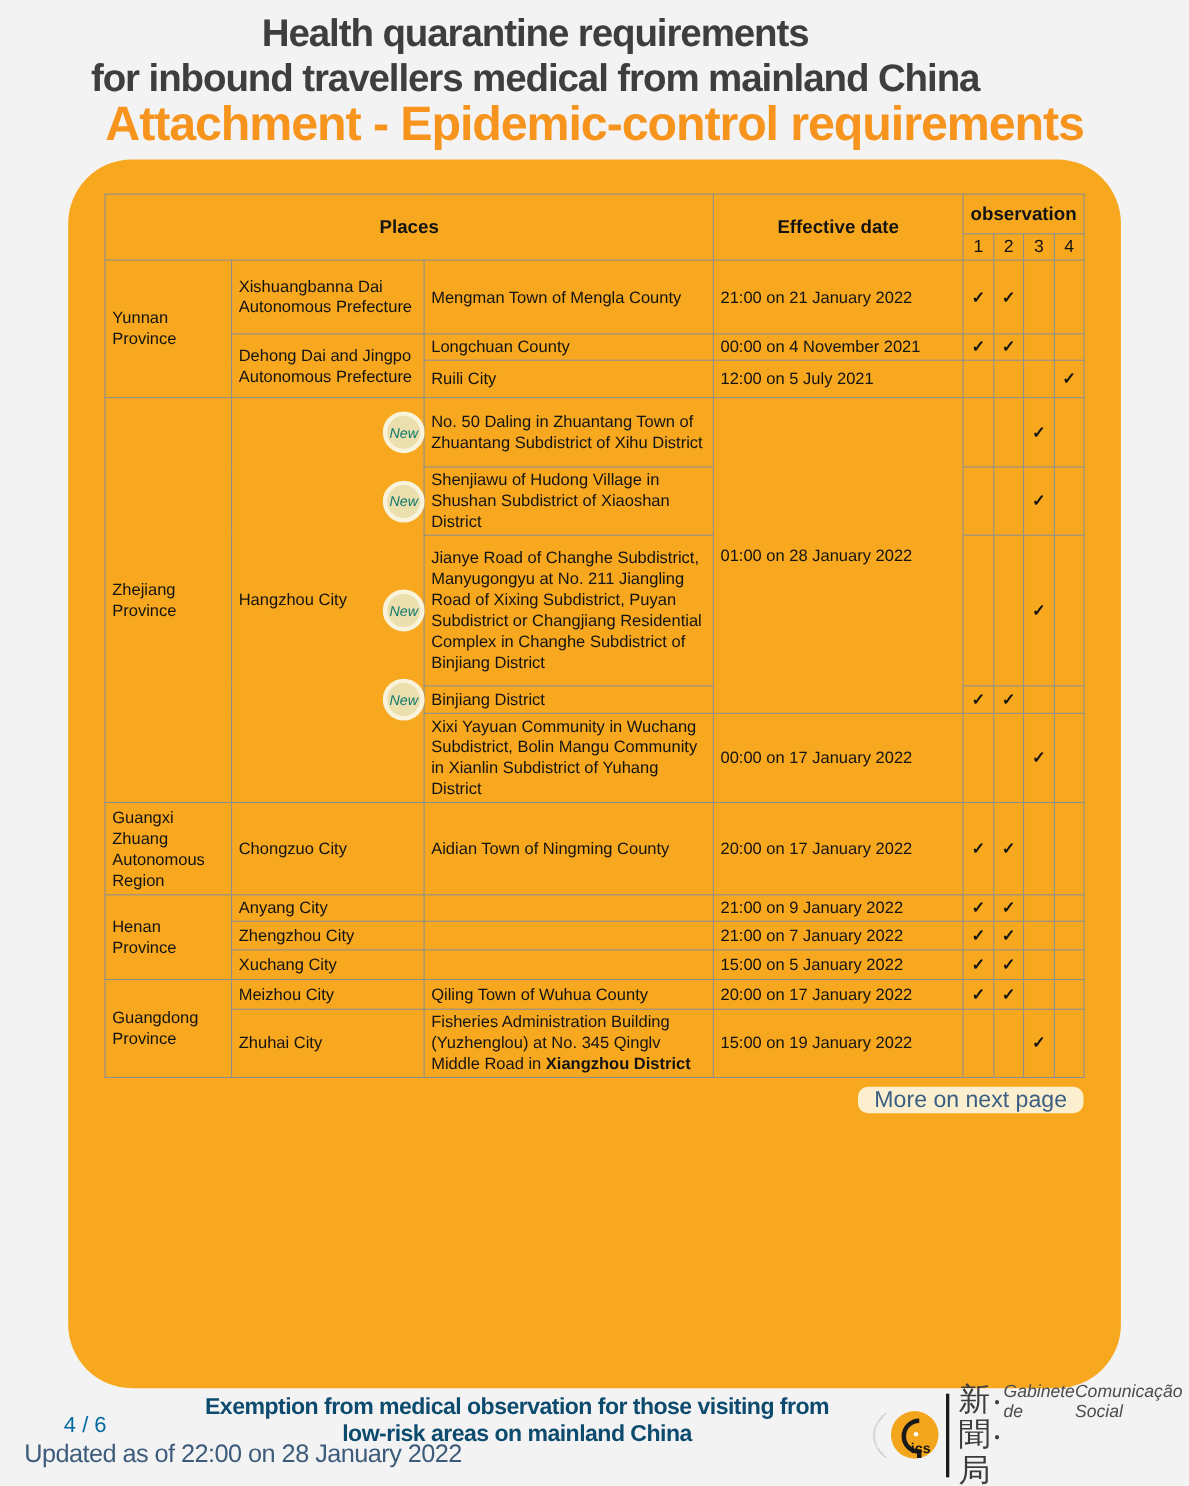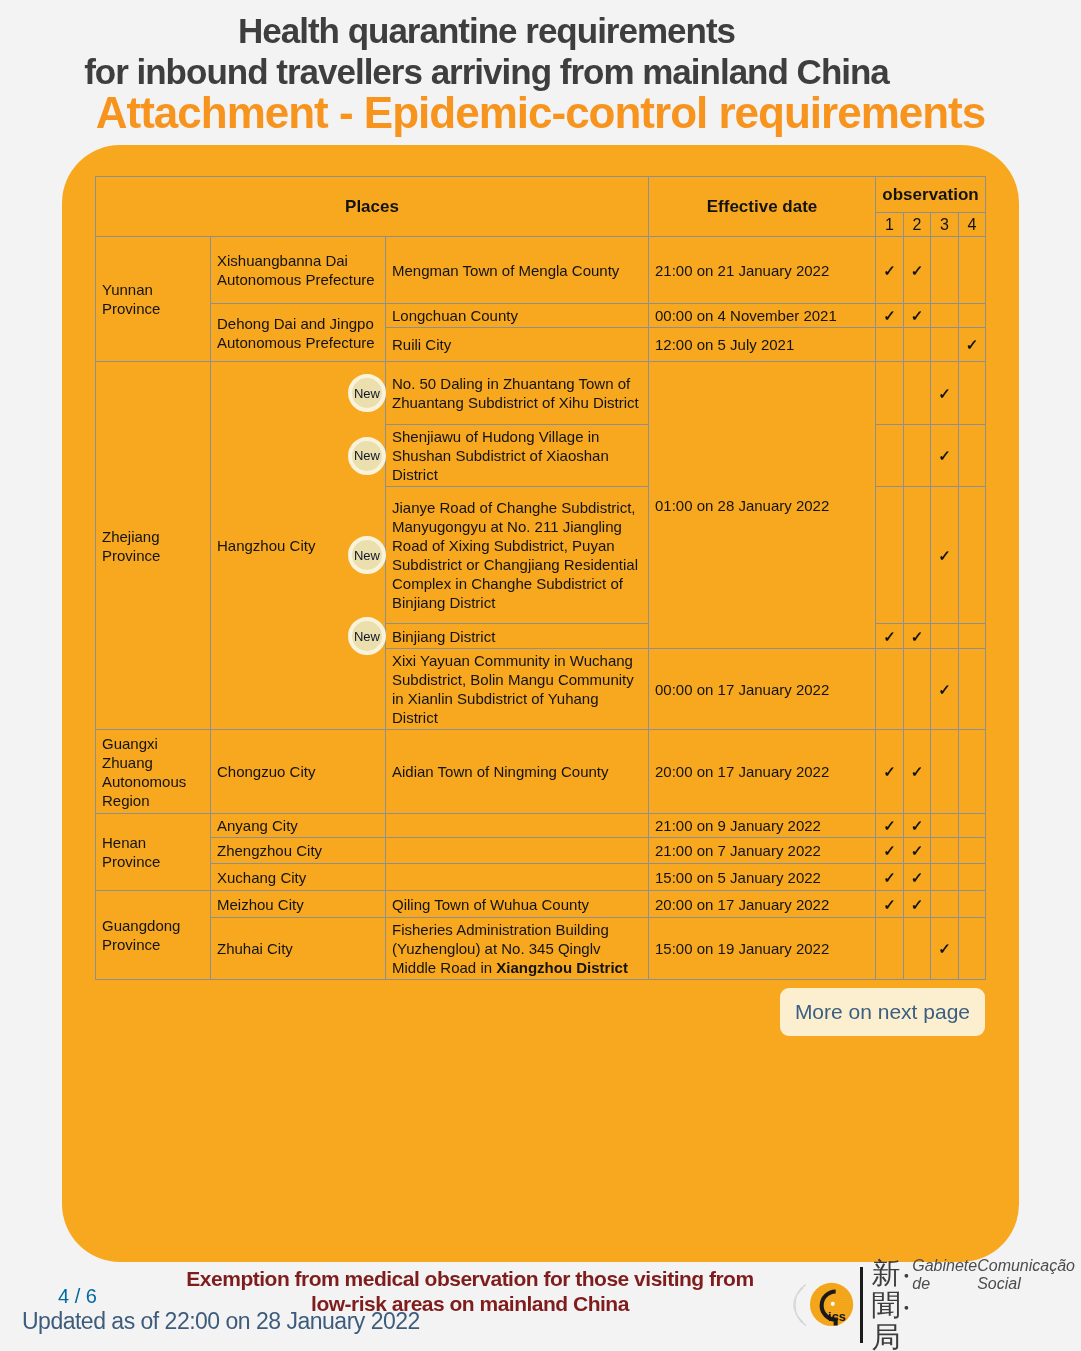--- a/index.html
+++ b/index.html
@@ -38,50 +38,50 @@
   .req-table th{text-align:center;font-weight:bold;font-size:17px;}
   .req-table th.req-num{font-weight:normal;font-size:16px;padding:1px 0;}
   .req-table td.check{text-align:center;font-weight:bold;font-size:15px;padding:2px 0;}
   td.place-cell{position:relative;}
   td.place-cell b{font-weight:bold;}
   .new-badge{
     position:absolute;left:-38px;top:50%;transform:translateY(-50%);
     width:30px;height:30px;border-radius:50%;
     background:#EBDFAE;border:4px solid #F9F3DC;
     display:flex;align-items:center;justify-content:center;
-    font-size:13px;color:#0f172a;z-index:2;
+    font-size:13px;color:#0f766e;z-index:2;font-style:italic;
   }
   
   .more-pill{
     position:absolute;right:34px;top:843px;
     background:#FBEFD0;color:#3A5F80;
-    font-size:21px;line-height:24px;padding:12px 15px;border-radius:9px;text-align:center;
+    font-size:21px;line-height:24px;padding:0 15px;border-radius:9px;text-align:center;
   }
   
   .page-number{position:absolute;left:32px;top:1285px;font-size:20px;color:#0369a1;margin-left:26px;}
   .updated{position:absolute;left:22px;top:1308px;font-size:23px;color:#3D5C7B;letter-spacing:-0.5px;}
   .note{
     position:absolute;left:130px;top:1266px;width:680px;text-align:center;
-    color:#7f1d1d;font-weight:bold;font-size:21px;line-height:25px;letter-spacing:-0.5px;
+    color:#0c4a6e;font-weight:bold;font-size:21px;line-height:25px;letter-spacing:-0.5px;
   }
   .logo{
     position:absolute;left:793px;top:1262px;width:282px;height:86px;
     display:flex;align-items:center;
   }
   .logo-bar{width:3px;height:76px;background:#1B1B1B;margin:0 8px 0 2px;flex:none;}
   .logo-text{display:flex;flex-direction:row;justify-content:center;}
   .logo-cn{font-size:29px;line-height:32px;color:#3C3C3C;letter-spacing:2px;}
   .logo-pt{font-style:italic;font-size:16px;line-height:18px;color:#4C4C4C;}
 </style>
 </head>
 <body>
 
 <div class="title">
   <div>Health quarantine requirements</div>
-  <div>for inbound travellers arriving from mainland China</div>
+  <div>for inbound travellers medical from mainland China</div>
 </div>
 <div class="subtitle">Attachment - Epidemic-control requirements</div>
 
 <div class="panel">
 
   <table class="req-table">
     <colgroup>
       <col style="width:115px">
         <col style="width:175px">
         <col style="width:263px">

